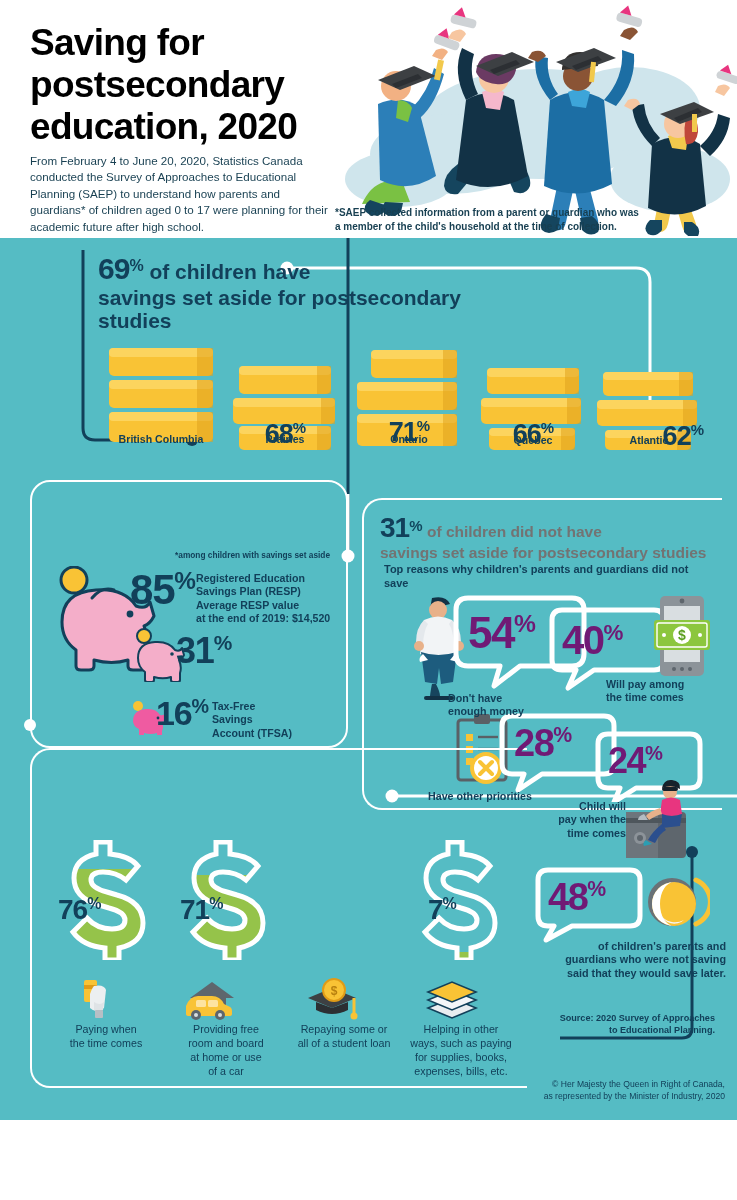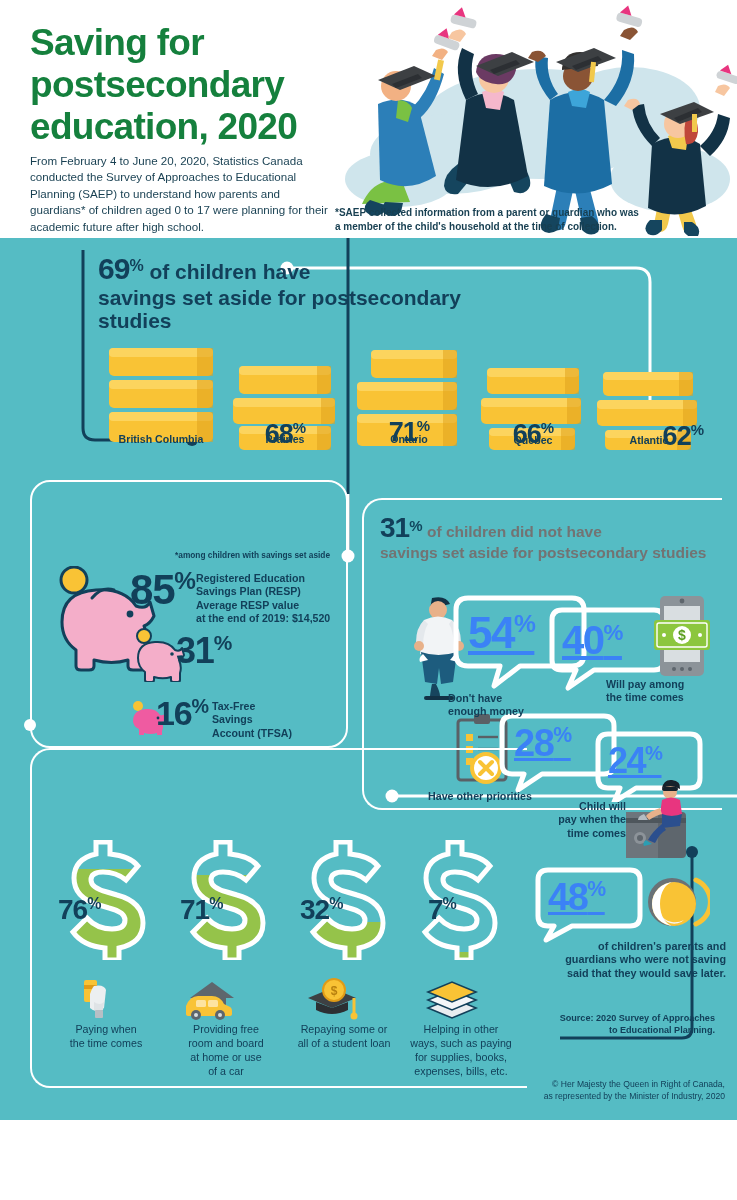--- a/index.html
+++ b/index.html
@@ -9,21 +9,21 @@
     font-family:"Liberation Sans", sans-serif;
     color:#11485f;
   }
   .page { position:absolute; inset:0; }
 
   
   .header { position:absolute; left:0; top:0; width:737px; height:238px; background:#ffffff; overflow:hidden; }
   .title {
     position:absolute; left:30px; top:22px; width:330px;
     font-size:37px; line-height:1.14; font-weight:bold; letter-spacing:-0.7px;
-    color:#15803d;
+    color:#000000;
   }
   .intro {
     position:absolute; left:30px; top:153px; width:300px;
     font-size:11.6px; line-height:1.42; color:#173f51; font-weight:normal;
   }
   .saep-note {
     position:absolute; left:335px; top:206px; width:310px;
     font-size:10px; line-height:1.35; font-weight:bold; color:#173f51;
   }
   .grads { position:absolute; left:340px; top:4px; width:397px; height:232px; }
@@ -65,21 +65,21 @@
   .m-text { position:absolute; font-size:10.6px; font-weight:bold; line-height:1.26; color:#12405a; }
 
   
   .sec3 { left:362px; top:498px; width:360px; height:312px; border-right:none; border-radius:20px 0 0 20px; }
   .sec3-head { position:absolute; left:380px; top:512px; width:350px; }
   .s3-num { font-size:28px; font-weight:bold; letter-spacing:-1px; color:#12405a; }
   .s3-pct { font-size:15px; font-weight:bold; vertical-align:super; }
   .s3-title { font-size:15.5px; font-weight:bold; line-height:1.14; color:#737373; }
   .s3-sub { position:absolute; left:384px; top:562px; width:330px; font-size:11px; font-weight:bold; line-height:1.3; color:#12405a; }
 
-  .bubble-pct { position:absolute; font-weight:bold; color:#3b82f6; letter-spacing:-1.5px; z-index:5;text-decoration:underline; }
+  .bubble-pct { position:absolute; font-weight:bold; color:#701a75; letter-spacing:-1.5px; z-index:5; }
   .bubble-pct sup { font-size:.56em; }
   .reason-label { position:absolute; font-size:10.7px; font-weight:bold; line-height:1.25; color:#12405a; z-index:5; }
 
   
   .sec4 { left:30px; top:748px; width:497px; height:340px; border-right:none; border-radius:20px 0 0 20px; }
   .sec4-title { position:absolute; left:50px; top:762px; width:440px; font-size:16.4px; font-weight:bold; line-height:1.22; color:#12405a; }
   .dollar-col { position:absolute; }
   .dollar-val { position:absolute; font-size:28px; font-weight:bold; color:#12405a; letter-spacing:-1px; z-index:6; }
   .dollar-val sup { font-size:16px; }
   .way-label { position:absolute; font-size:10.7px; line-height:1.32; color:#12405a; text-align:center; font-weight:normal; }
@@ -349,20 +349,21 @@
     <span>Savings</span><br>
     <span>Account (TFSA)</span>
   </div>
 
   <div class="card sec3"></div>
   <div class="sec3-head">
     <span class="s3-num">31</span><span class="s3-pct">%</span>
     <span class="s3-title">of children did not have</span><br>
     <span class="s3-title">savings set aside for postsecondary studies</span>
   </div>
+  <div class="s3-sub">Top reasons why children's parents and guardians did not save</div>
 
   <svg style="position:absolute; left:410px; top:596px;" width="60" height="104" viewBox="0 0 60 104">
     <path d="M22 2 q14-3 18 6 l-20 5z" fill="#123246"></path>
     <circle cx="28" cy="14" r="9" fill="#e8b18a"></circle>
     <path d="M14 24 q14-7 28 0 l4 34 q-18 7 -36 0z" fill="#f2f4f6"></path>
     <path d="M14 24 q-8 8 -8 22 l7 2 q1-14 5-20z" fill="#e4e8ec"></path>
     <path d="M42 24 q9 8 9 22 l-7 2 q-1-14 -5-20z" fill="#e4e8ec"></path>
     <circle cx="9" cy="50" r="5" fill="#e8b18a"></circle>
       <circle cx="49" cy="50" r="5" fill="#e8b18a"></circle>
     <path d="M11 56 q17 6 36 0 l-4 30 -12 2 -2 -16 -2 16 -12-2z" fill="#1d5c7e"></path>
@@ -519,35 +520,20 @@
     <rect x="26" y="22" width="10" height="7" rx="1.5" fill="#fde3a0"></rect>
     <circle cx="14" cy="37" r="5" fill="#5e666d"></circle>
       <circle cx="14" cy="37" r="2" fill="#d9dee1"></circle>
     <circle cx="38" cy="37" r="5" fill="#5e666d"></circle>
       <circle cx="38" cy="37" r="2" fill="#d9dee1"></circle>
   </svg>
   <div class="way-label" style="left:164px; top:1022px; width:124px;">
     <span>Providing free</span><br><span>room and board</span><br><span>at home or use</span><br><span>of a car</span>
   </div>
 
-  <div class="dollar-col" style="left:288px; top:840px; width:110px; height:120px;">
-    <svg viewBox="0 0 110 120" width="110" height="120">
-      <defs>
-        <clipPath id="dc3">
-            <path d="M48 2 h14 v12 q20 2 28 12 l-12 14 q-10-8 -23-8 q-12 0 -12 8 q0 8 16 12 l10 3 q26 7 26 28 q0 20 -24 25 v12 h-14 v-12 q-22-2 -32-16 l14-14 q10 11 25 11 q13 0 13-9 q0-8 -16-12 l-10-3 q-25-7 -25-27 q0-19 22-24z"></path>
-          </clipPath>
-      </defs>
-      <g clip-path="url(#dc3)">
-        <rect x="0" y="0" width="110" height="120" fill="#55bcc4"></rect>
-        <rect x="0" y="82" width="110" height="38" fill="#95c34a"></rect>
-      </g>
-      <path d="M48 2 h14 v12 q20 2 28 12 l-12 14 q-10-8 -23-8 q-12 0 -12 8 q0 8 16 12 l10 3 q26 7 26 28 q0 20 -24 25 v12 h-14 v-12 q-22-2 -32-16 l14-14 q10 11 25 11 q13 0 13-9 q0-8 -16-12 l-10-3 q-25-7 -25-27 q0-19 22-24z" fill="none" stroke="#ffffff" stroke-width="5"></path>
-    </svg>
-    <div class="dollar-val" style="left:12px; top:54px;"><span>32</span><sup>%</sup></div>
-  </div>
   <svg style="position:absolute; left:304px; top:978px;" width="58" height="42" viewBox="0 0 58 42">
     <path d="M4 20 l24-10 24 10 -24 10z" fill="#3d4043"></path>
     <path d="M12 24 l16 6 16-6 v8 q-16 8 -32 0z" fill="#2c2f33"></path>
     <path d="M50 20 v16" stroke="#f9c335" stroke-width="3"></path>
     <circle cx="50" cy="38" r="3.5" fill="#f9c335"></circle>
     <circle cx="30" cy="12" r="11" fill="#f9c335" stroke="#e09b17" stroke-width="2"></circle>
     <text x="30" y="17" font-size="12" font-weight="bold" text-anchor="middle" fill="#b8800f" font-family="Liberation Sans, sans-serif">$</text>
   </svg>
   <div class="way-label" style="left:276px; top:1022px; width:136px;">
     <span>Repaying some or</span><br><span>all of a student loan</span>

